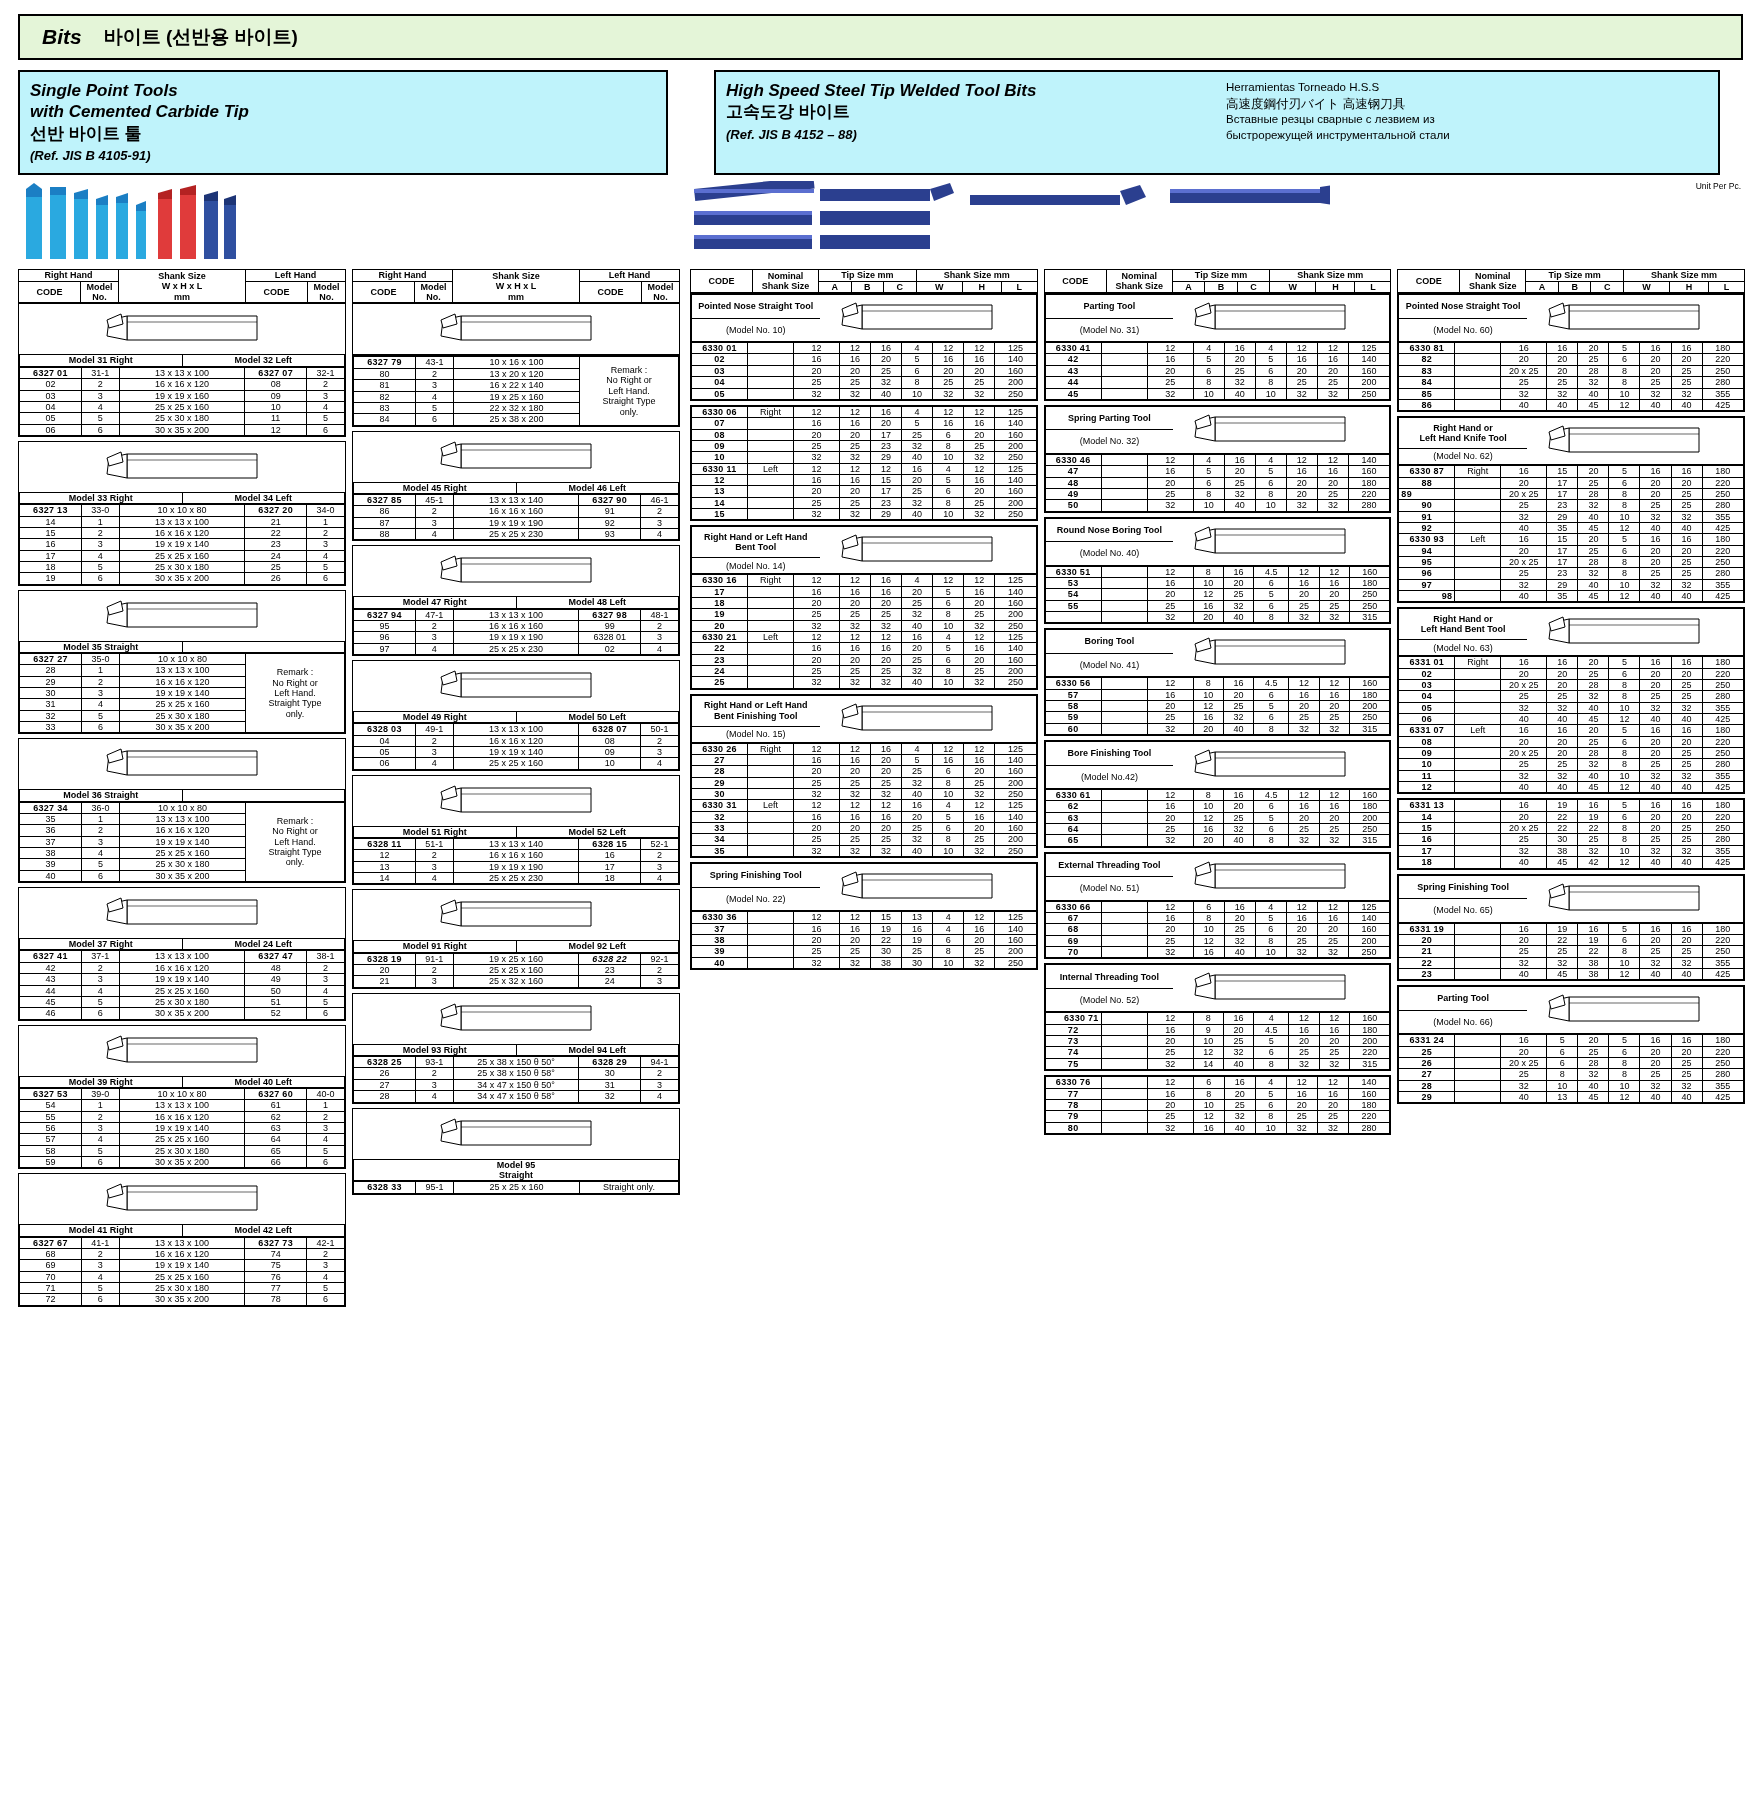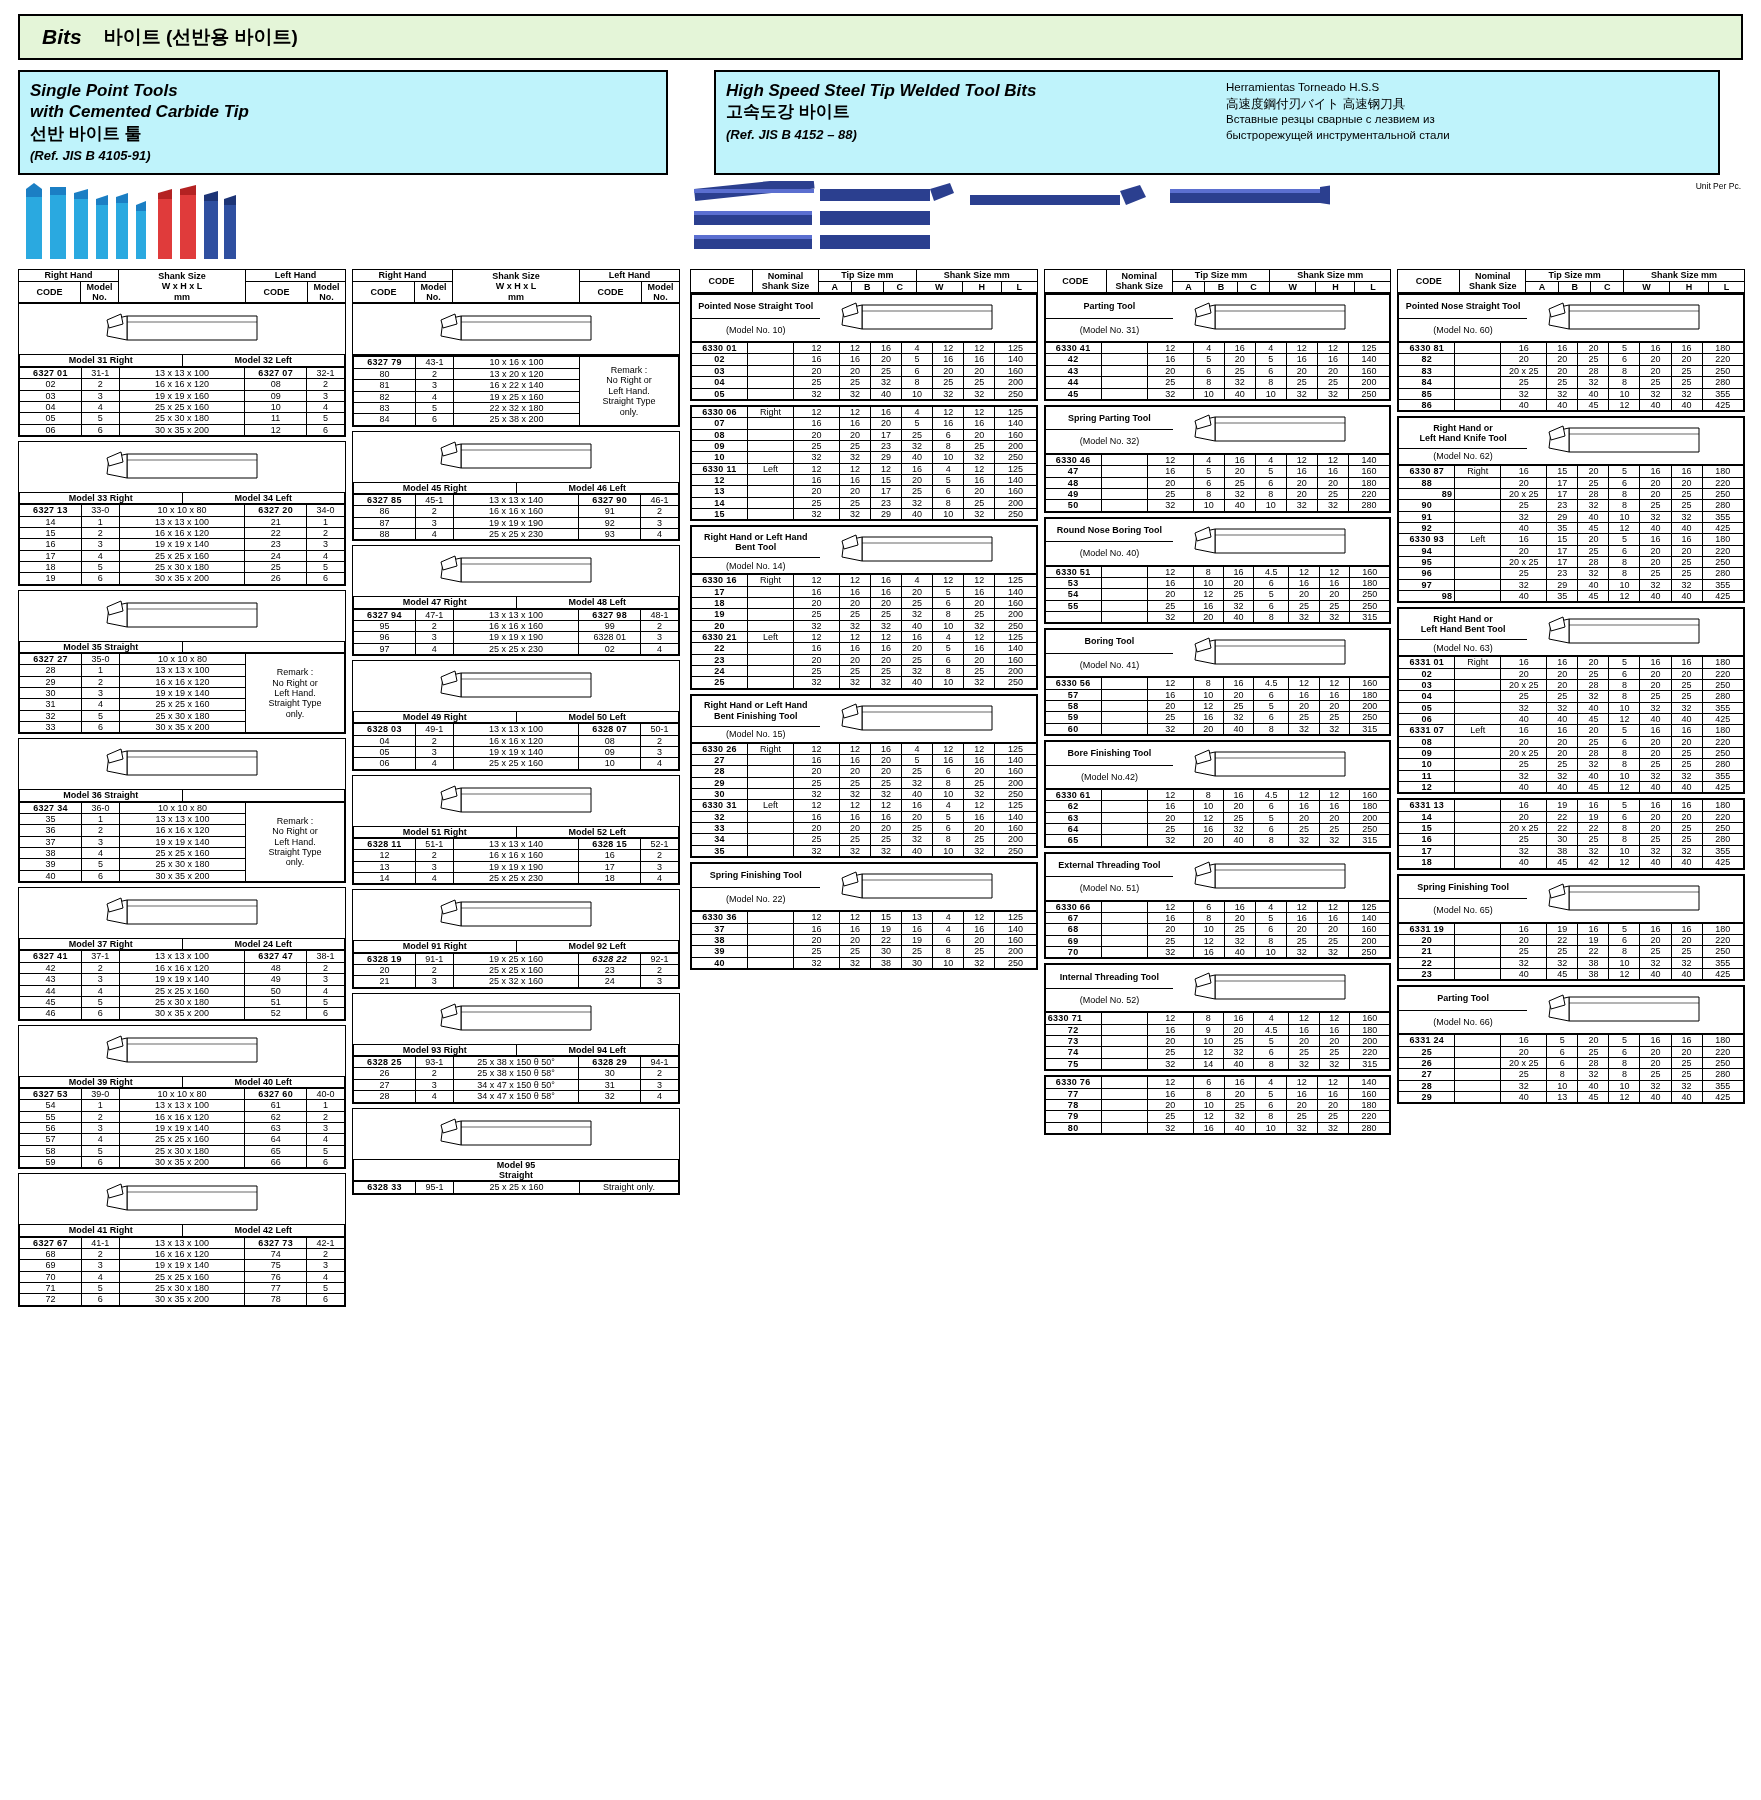--- a/index.html
+++ b/index.html
@@ -2115,21 +2115,21 @@
                     </td>
                   </tr>
                   <tr>
                     <td class="mdl" style="border-right:none">(Model No. 52)</td>
                   </tr>
                 </tbody>
               </table>
               <table class="t">
                 <tbody>
                   <tr>
-                    <td class="code" style="width:56px;text-align:left">6330 71</td>
+                    <td class="code" style="width:56px;text-align:right">6330 71</td>
                     <td style="width:46px"></td>
                     <td style="width:46px">12</td>
                     <td>8</td>
                     <td>16</td>
                     <td>4</td>
                     <td>12</td>
                     <td>12</td>
                     <td>160</td>
                   </tr>
                   <tr>
@@ -2387,21 +2387,21 @@
                     <td style="width:46px"></td>
                     <td style="width:46px">20</td>
                     <td>17</td>
                     <td>25</td>
                     <td>6</td>
                     <td>20</td>
                     <td>20</td>
                     <td>220</td>
                   </tr>
                   <tr>
-                    <td class="code" style="width:56px;text-align:right">89</td>
+                    <td class="code" style="width:56px;text-align:left">89</td>
                     <td style="width:46px"></td>
                     <td style="width:46px">20 x 25</td>
                     <td>17</td>
                     <td>28</td>
                     <td>8</td>
                     <td>20</td>
                     <td>25</td>
                     <td>250</td>
                   </tr>
                   <tr>

